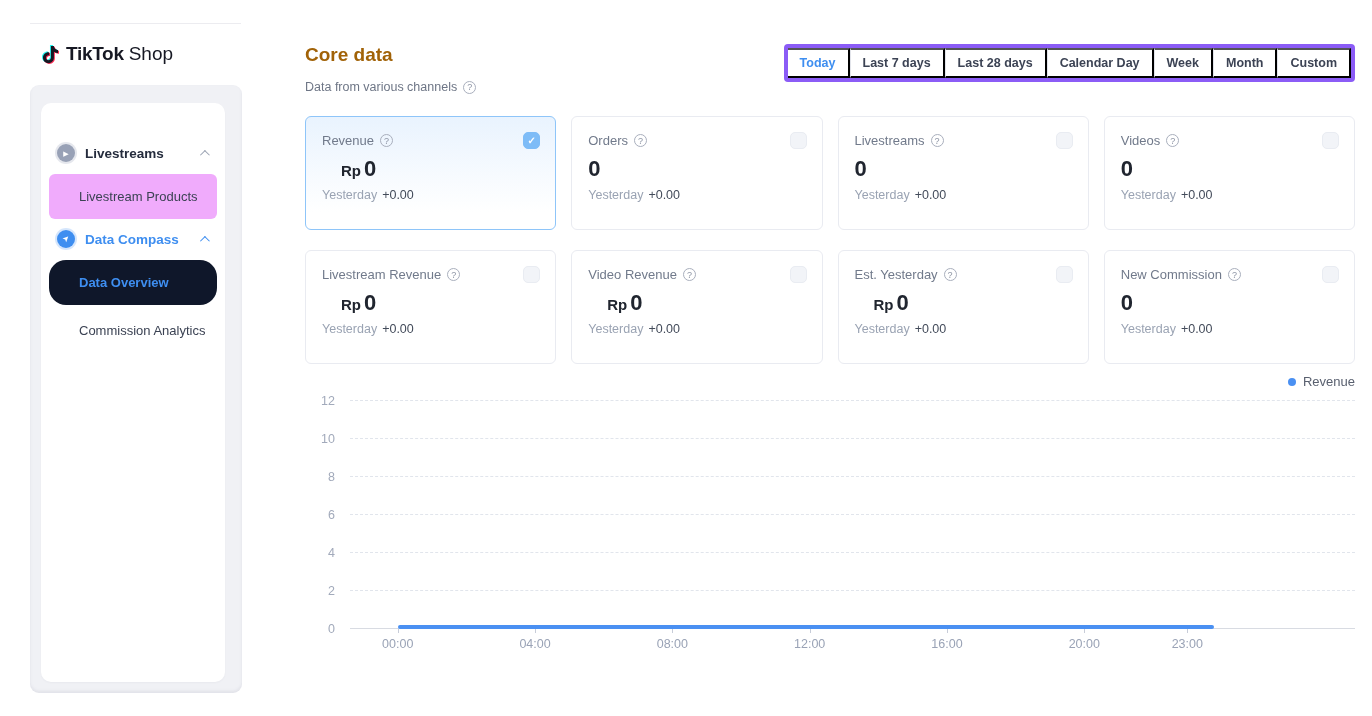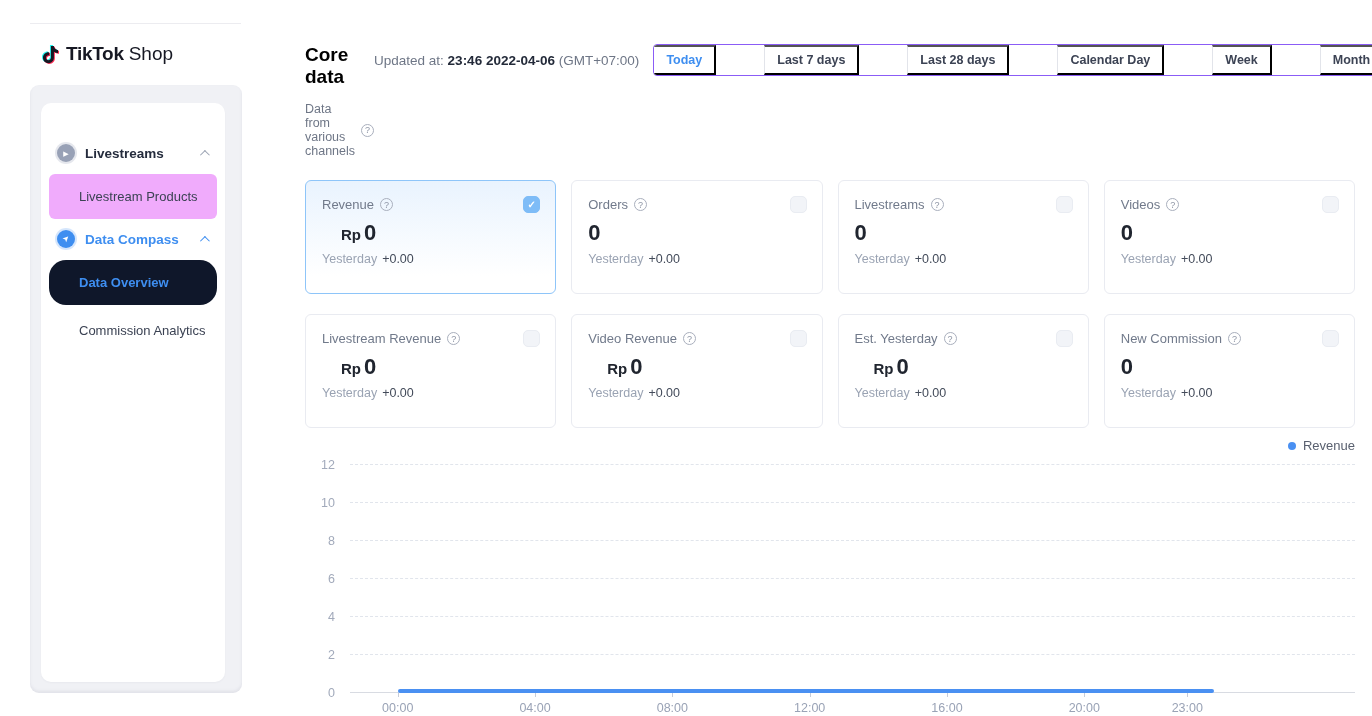--- a/index.html
+++ b/index.html
@@ -35,29 +35,29 @@
   .nav-group.active .caret { border-color:#3E8EF0; }
 
   .nav-sub { display:flex; align-items:center; height:45px; border-radius:6px;
     padding-left:30px; font-size:13px; color:#3b4253; cursor:pointer; margin-top:3px; }
   .nav-sub.highlighted { background:#f0abfc; }
   .nav-sub.selected { background:#0f172a; color:#3E8EF0; font-weight:700;border-radius:17px; }
 
   
   .main { position:absolute; left:305px; top:0; width:1050px; height:716px; }
   .main-header { display:flex; align-items:flex-start; margin-top:44px; }
-  .title-block h1 { font-size:19px; font-weight:700; color:#000000; }
+  .title-block h1 { font-size:19px; font-weight:700; color:#a16207; }
   .subtitle-row { margin-top:14px; display:flex; align-items:center; font-size:12.5px; color:#6e7686; }
   .qicon { display:inline-flex; align-items:center; justify-content:center;
     width:13px; height:13px; border:1px solid #a9afbd; border-radius:50%;
     font-size:9px; color:#8d94a4; margin-left:6px; cursor:pointer; flex:0 0 13px; }
   .header-right { margin-left:auto; display:flex; align-items:center; gap:14px; }
   .updated { font-size:13.5px; color:#6e7686; line-height:27px; white-space:nowrap; }
   .updated b { color:#232a39; font-weight:700; }
-  .range-tabs { display:flex; border:1px solid #8b5cf6; border-radius:4px; overflow:hidden; background:#fff;gap:48px; }
+  .range-tabs { display:flex; border:4px solid #8b5cf6; border-radius:4px; overflow:hidden; background:#fff; }
   .tab { padding:0 12px; line-height:26px; font-size:12.5px; font-weight:600; color:#3c4354;
     border-left:1px solid #e2e4ea; cursor:pointer; white-space:nowrap; background:#fff; }
   .tab:first-child { border-left:none; }
   .tab.active { color:#3E8EF0; }
 
   
   .cards { display:grid; grid-template-columns:repeat(4,1fr); gap:20px 15px; margin-top:22px; }
   .card { height:114px; background:#fff; border:1px solid #e9ebf1; border-radius:6px;
     padding:15px 15px 0 16px; cursor:pointer; }
   .card.selected { border:1px solid #8ec5f9;
@@ -134,25 +134,20 @@
   <main class="main">
     <div class="main-header">
       <div class="title-block">
         <h1>Core data</h1>
         <div class="subtitle-row">
           <span>Data from various channels</span>
           <span class="qicon">?</span>
         </div>
       </div>
       <div class="header-right">
-        <div class="updated">
-          <span>Updated at:</span>
-          <b>23:46 2022-04-06</b>
-          <span>(GMT+07:00)</span>
-        </div>
         <div class="range-tabs">
             <button class="tab active">Today</button>
             <button class="tab">Last 7 days</button>
             <button class="tab">Last 28 days</button>
             <button class="tab">Calendar Day</button>
             <button class="tab">Week</button>
             <button class="tab">Month</button>
             <button class="tab">Custom</button>
           </div>
       </div>

